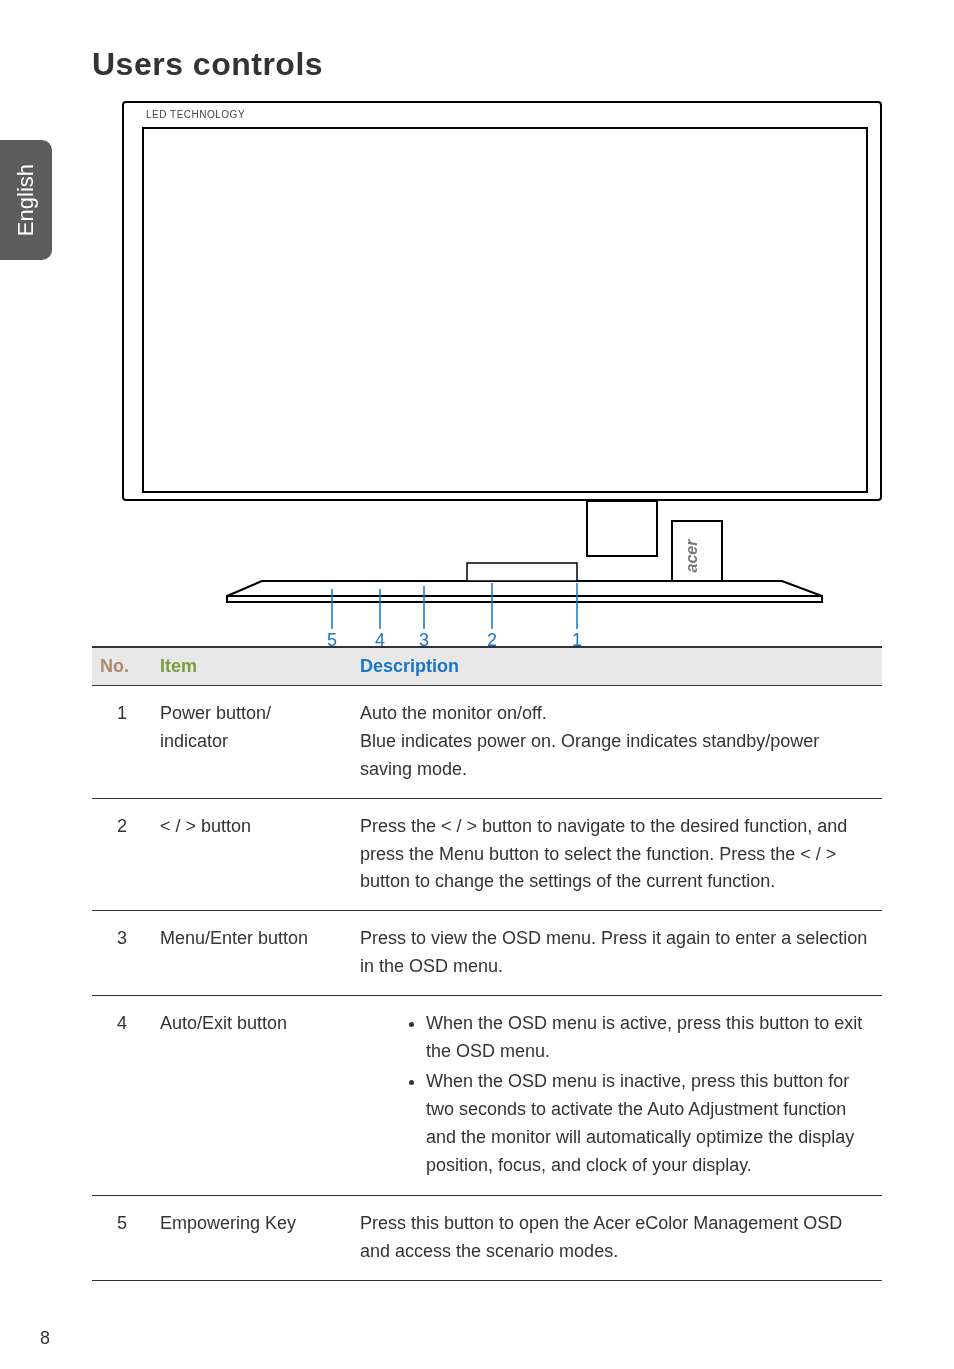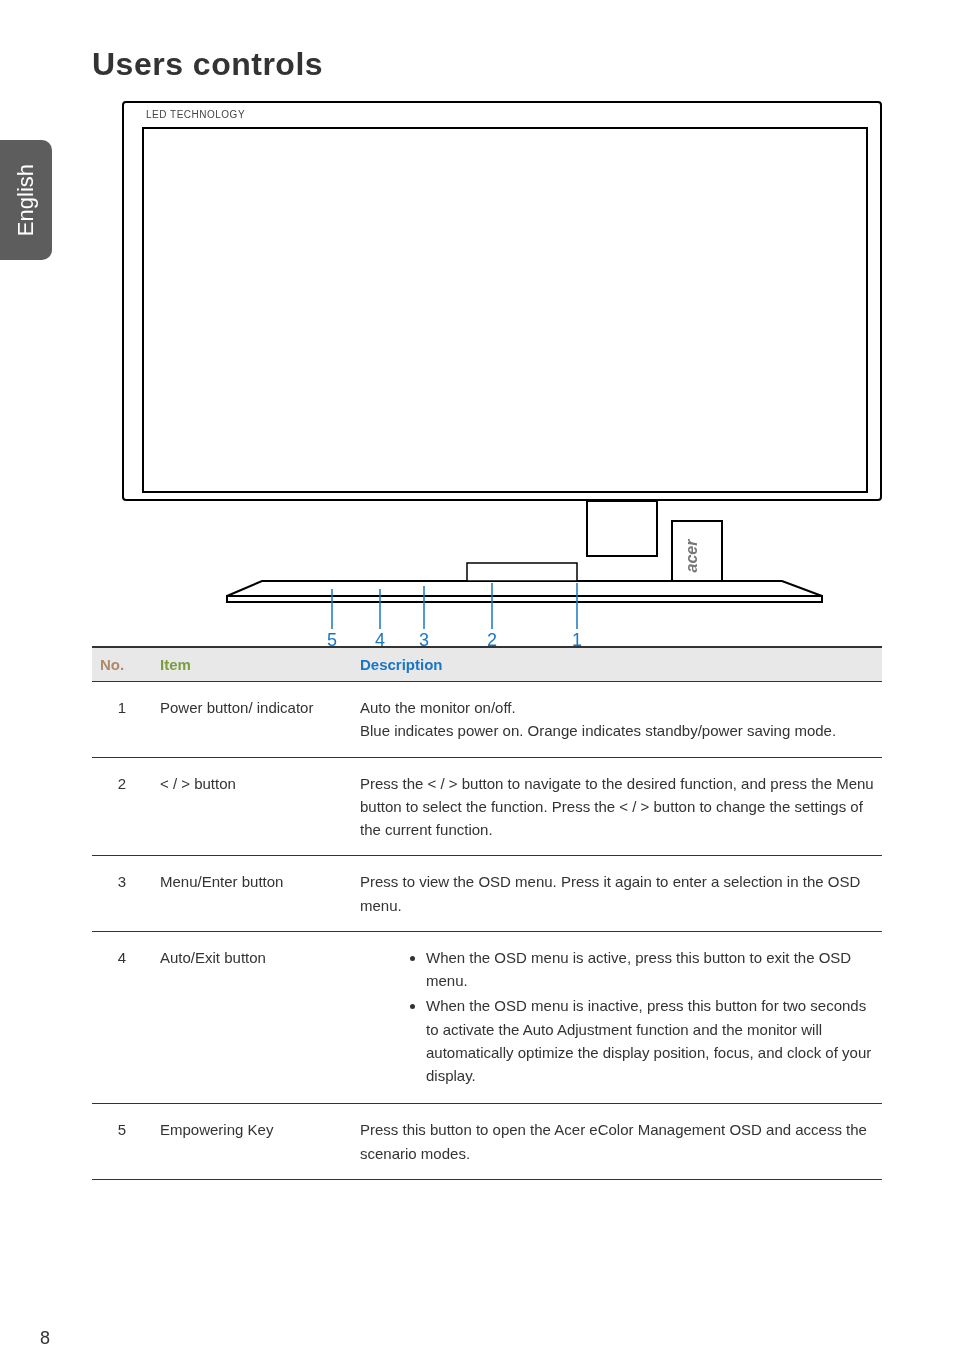--- a/index.html
+++ b/index.html
@@ -77,21 +77,21 @@
   .pedestal-wrap {
     position: relative;
     width: 760px;
     height: 145px;
   }
   .pedestal-svg { display:block; }
 
   table.controls {
     width: 100%;
     border-collapse: collapse;
-    font-size: 15px;
+    font-size: 18px;
     color: #333;
   }
   table.controls thead th {
     text-align: left;
     border-top: 2.5px solid #333;
     border-bottom: 1.5px solid #333;
     padding: 8px 8px;
     background: #e8e8e8;
     font-weight: 700;
   }

